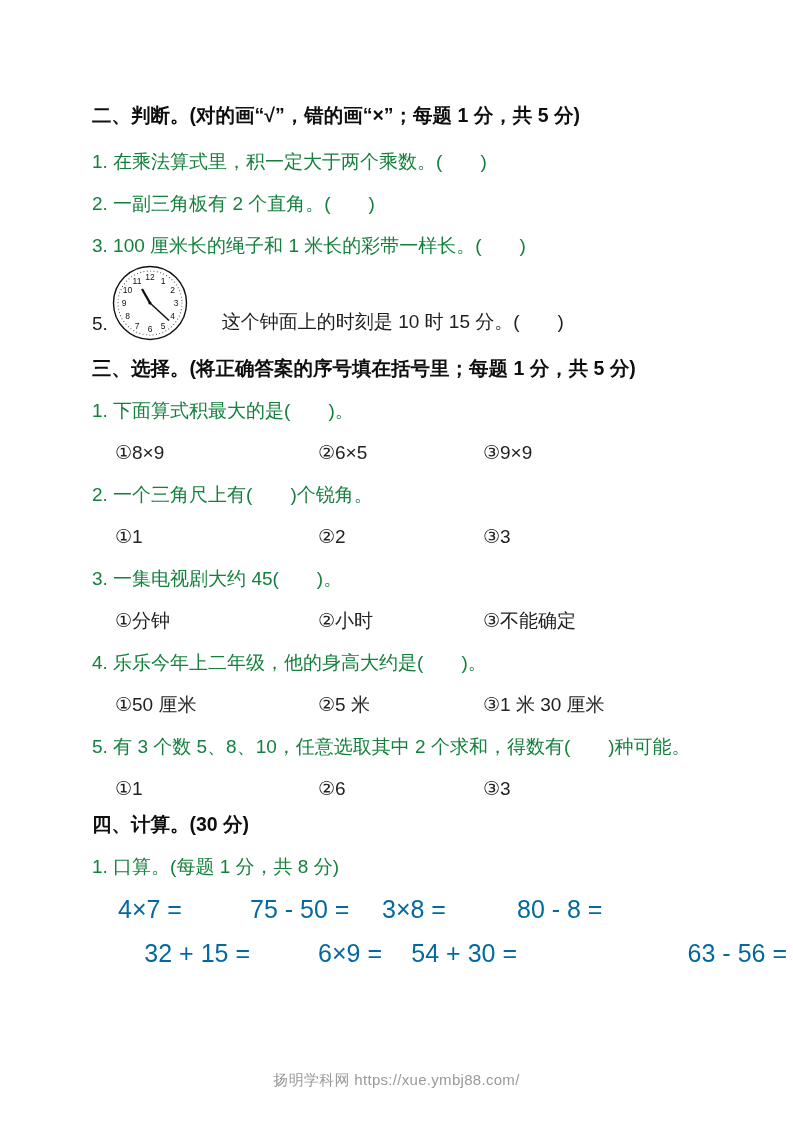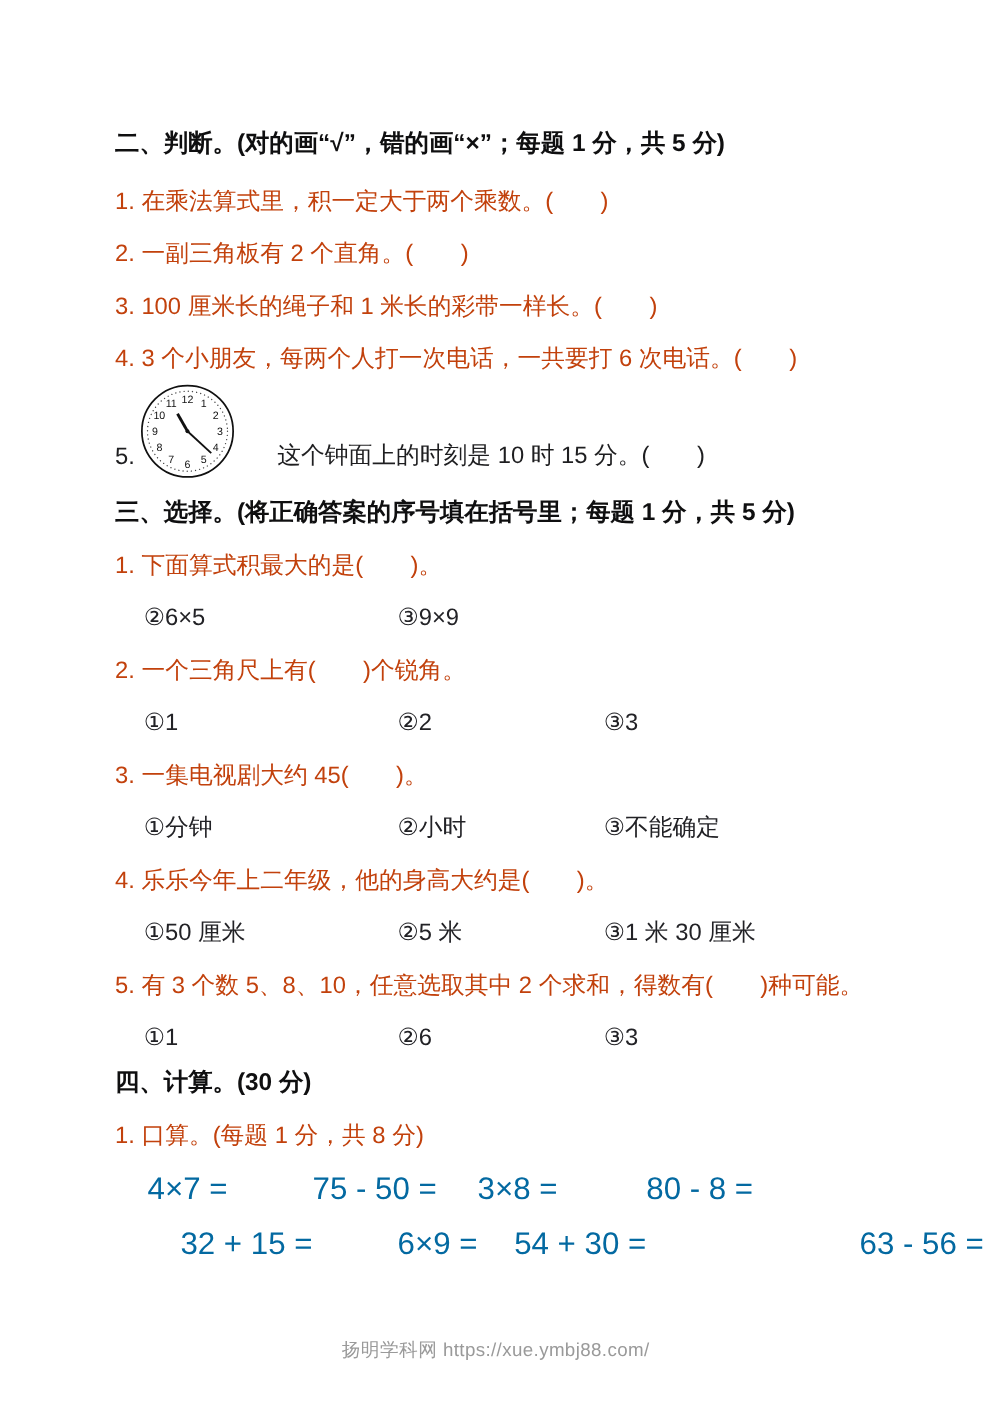--- a/index.html
+++ b/index.html
@@ -25,21 +25,21 @@
     line-height: 24px;
     font-weight: bold;
     color: #0f0f10;
     white-space: nowrap;
   }
   .q-line {
     font-size: 19px;
     line-height: 23px;
     margin-top: 19px;
     white-space: nowrap;
-    color: #c2410c;
+    color: #15803d;
   }
   .q-line.first { margin-top: 23px; }
   .q5-row {
     margin-top: 4px;
     height: 82px;
     display: flex;
     align-items: flex-end;
     white-space: nowrap;
   }
   .q5-num { font-size: 19px; padding-bottom: 8px; }
@@ -88,21 +88,20 @@
 </head>
 <body>
 
 <div class="page">
   <div class="content">
 
     <div class="h-section">二、判断。(对的画“√”，错的画“×”；每题 1 分，共 5 分)</div>
     <div class="q-line first">1. 在乘法算式里，积一定大于两个乘数。(　　)</div>
     <div class="q-line">2. 一副三角板有 2 个直角。(　　)</div>
     <div class="q-line">3. 100 厘米长的绳子和 1 米长的彩带一样长。(　　)</div>
-    <div class="q-line">4. 3 个小朋友，每两个人打一次电话，一共要打 6 次电话。(　　)</div>
 
     <div class="q5-row">
       <span class="q5-num">5.</span>
       <svg class="clock" viewBox="0 0 80 80">
         <circle cx="40" cy="40" r="36.5" fill="none" stroke="#111" stroke-width="1.4"></circle>
         <circle cx="40" cy="40" r="32" fill="none" stroke="#444" stroke-width="1.1" stroke-dasharray="0.01,3.35" stroke-linecap="round"></circle>
         <text x="40" y="17">12</text>
         <text x="53" y="20.5">1</text>
         <text x="62.5" y="30">2</text>
         <text x="66" y="43">3</text>
@@ -118,20 +117,21 @@
         <line x1="40" y1="40" x2="59" y2="57.5" stroke-width="1.5"></line>
         <circle cx="40" cy="40" r="1.6" fill="#111"></circle>
       </svg>
       <span class="q5-text">这个钟面上的时刻是 10 时 15 分。(　　)</span>
     </div>
 
     <div class="h-section h-choice">三、选择。(将正确答案的序号填在括号里；每题 1 分，共 5 分)</div>
 
     <div class="q-line">1. 下面算式积最大的是(　　)。</div>
     <div class="options">
+      <span>①8×9</span>
       <span>②6×5</span>
       <span>③9×9</span>
     </div>
 
     <div class="q-line">2. 一个三角尺上有(　　)个锐角。</div>
     <div class="options">
       <span>①1</span>
       <span>②2</span>
       <span>③3</span>
     </div>

